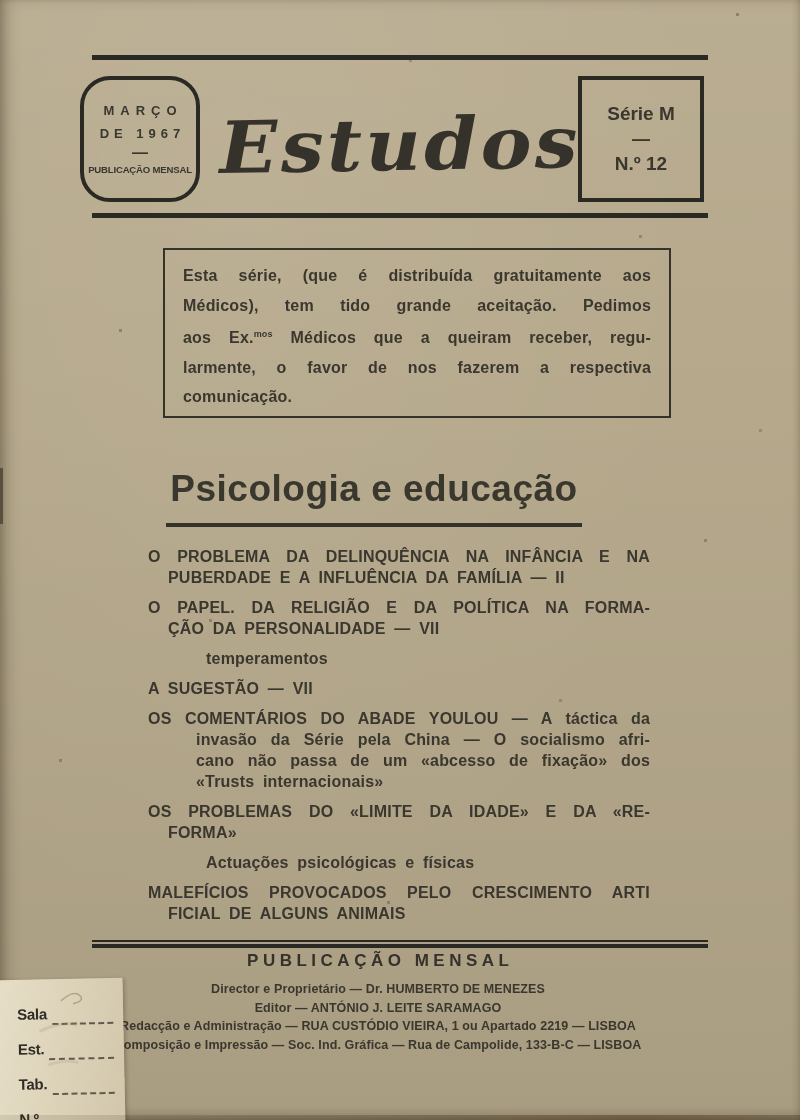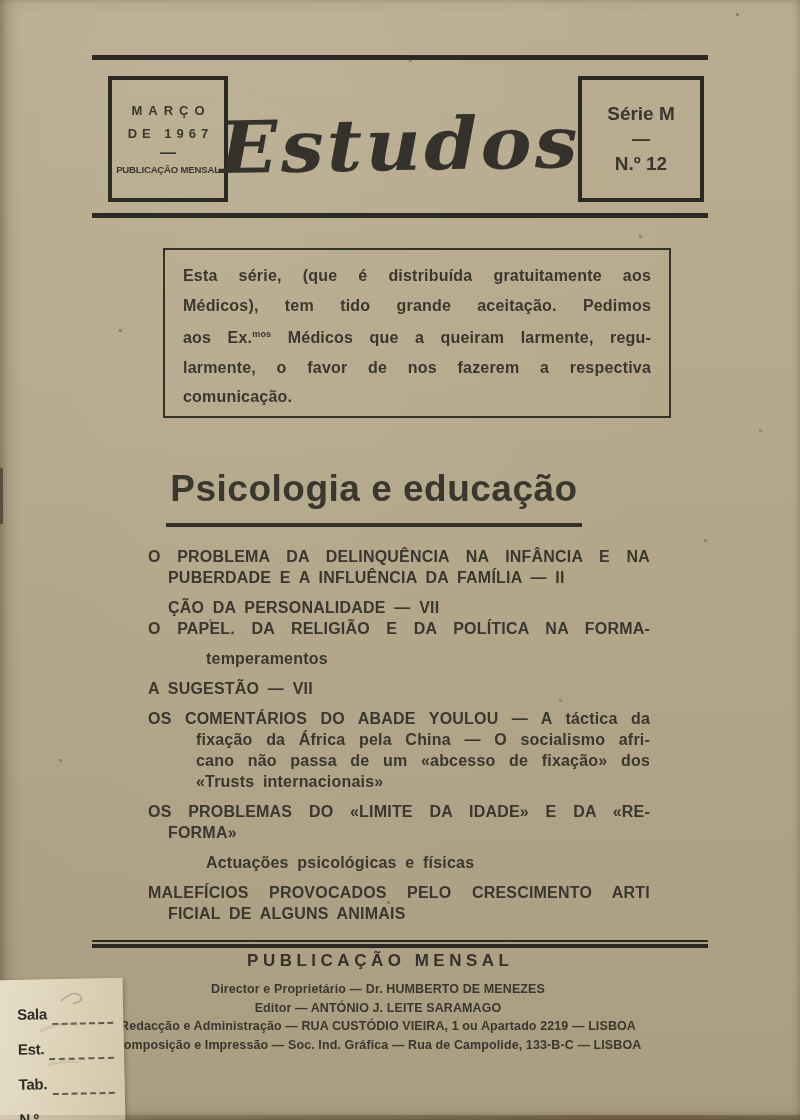--- a/index.html
+++ b/index.html
@@ -15,21 +15,21 @@
   }
   
   .rule{position:absolute;left:92px;width:616px;background:#2b2923;}
   .rule-top{top:55px;height:5px;}
   .rule-mid{top:213px;height:5px;}
   .rule-foot-thin{top:940px;height:2px;}
   .rule-foot-thick{top:944px;height:4px;}
   
   .hdr-box{position:absolute;top:76px;height:118px;border:4px solid #2b2923;
     display:flex;flex-direction:column;align-items:center;justify-content:center;}
-  .date-box{left:108px;width:112px;}
+  .date-box{left:80px;width:112px;border-radius:30px;}
   .series-box{left:578px;width:118px;}
   .month{font-weight:bold;font-size:13px;letter-spacing:6px;text-indent:6px;}
   .year{font-weight:bold;font-size:13px;letter-spacing:5px;text-indent:5px;margin-top:8px;}
   .box-dash{font-weight:bold;font-size:16px;margin:7px 0 6px 0;line-height:10px;}
   .caption{font-weight:bold;font-size:9.6px;letter-spacing:-0.2px;white-space:nowrap;}
   .series{font-weight:bold;font-size:19px;}
   .series-dash{font-weight:bold;font-size:18px;margin:8px 0;line-height:12px;}
   .number{font-weight:bold;font-size:19px;}
   
   .logo{position:absolute;left:228px;top:86px;width:344px;height:116px;
@@ -100,52 +100,52 @@
     <div class="series">Série M</div>
     <div class="series-dash">—</div>
     <div class="number">N.º 12</div>
   </div>
 
   <div class="rule rule-mid"></div>
 
   <div class="notice">
     <div class="n-line just">Esta série, (que é distribuída gratuitamente aos</div>
     <div class="n-line just">Médicos), tem tido grande aceitação. Pedimos</div>
-    <div class="n-line just"><span>aos Ex.</span><sup>mos</sup><span> Médicos que a queiram larmente, regu-</span></div>
+    <div class="n-line just"><span>aos Ex.</span><sup>mos</sup><span> Médicos que a queiram receber, regu-</span></div>
     <div class="n-line just">larmente, o favor de nos fazerem a respectiva</div>
     <div class="n-line">comunicação.</div>
   </div>
 
   <div class="title-wrap">
     <span class="title">Psicologia e educação</span>
   </div>
 
   <div class="toc">
 
     <div class="toc-item">
       <div class="line jl">O PROBLEMA DA DELINQUÊNCIA NA INFÂNCIA E NA</div>
       <div class="line wrap">PUBERDADE E A INFLUÊNCIA DA FAMÍLIA — II</div>
     </div>
 
     <div class="toc-item">
+      <div class="line jl">O PAPEL. DA RELIGIÃO E DA POLÍTICA NA FORMA-</div>
       <div class="line wrap">ÇÃO DA PERSONALIDADE — VII</div>
-      <div class="line jl">O PAPEL. DA RELIGIÃO E DA POLÍTICA NA FORMA-</div>
     </div>
 
     <div class="toc-item sub">
       <div class="line">temperamentos</div>
     </div>
 
     <div class="toc-item">
       <div class="line">A SUGESTÃO — VII</div>
     </div>
 
     <div class="toc-item">
       <div class="line jl">OS COMENTÁRIOS DO ABADE YOULOU — A táctica da</div>
-      <div class="line wrap2 jl">fixação da África pela China — O socialismo afri-</div>
+      <div class="line wrap2 jl">invasão da Série pela China — O socialismo afri-</div>
       <div class="line wrap2 jl">cano não passa de um «abcesso de fixação» dos</div>
       <div class="line wrap2">«Trusts internacionais»</div>
     </div>
 
     <div class="toc-item">
       <div class="line jl">OS PROBLEMAS DO «LIMITE DA IDADE» E DA «RE-</div>
       <div class="line wrap">FORMA»</div>
     </div>
 
     <div class="toc-item sub">

